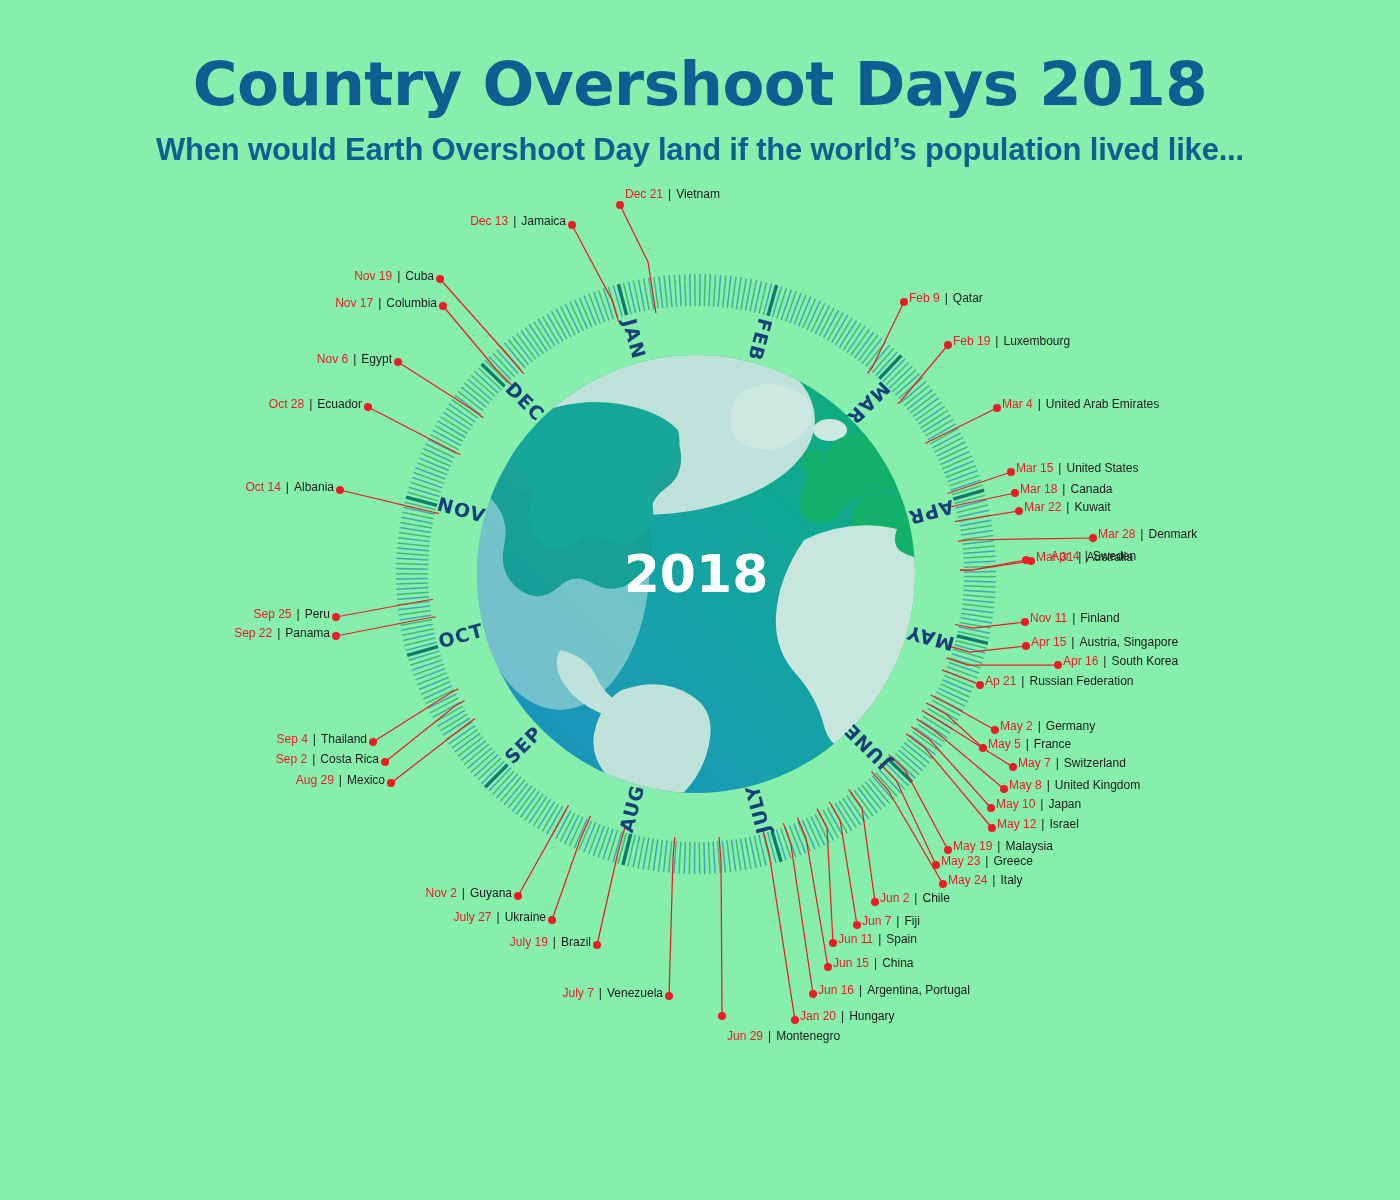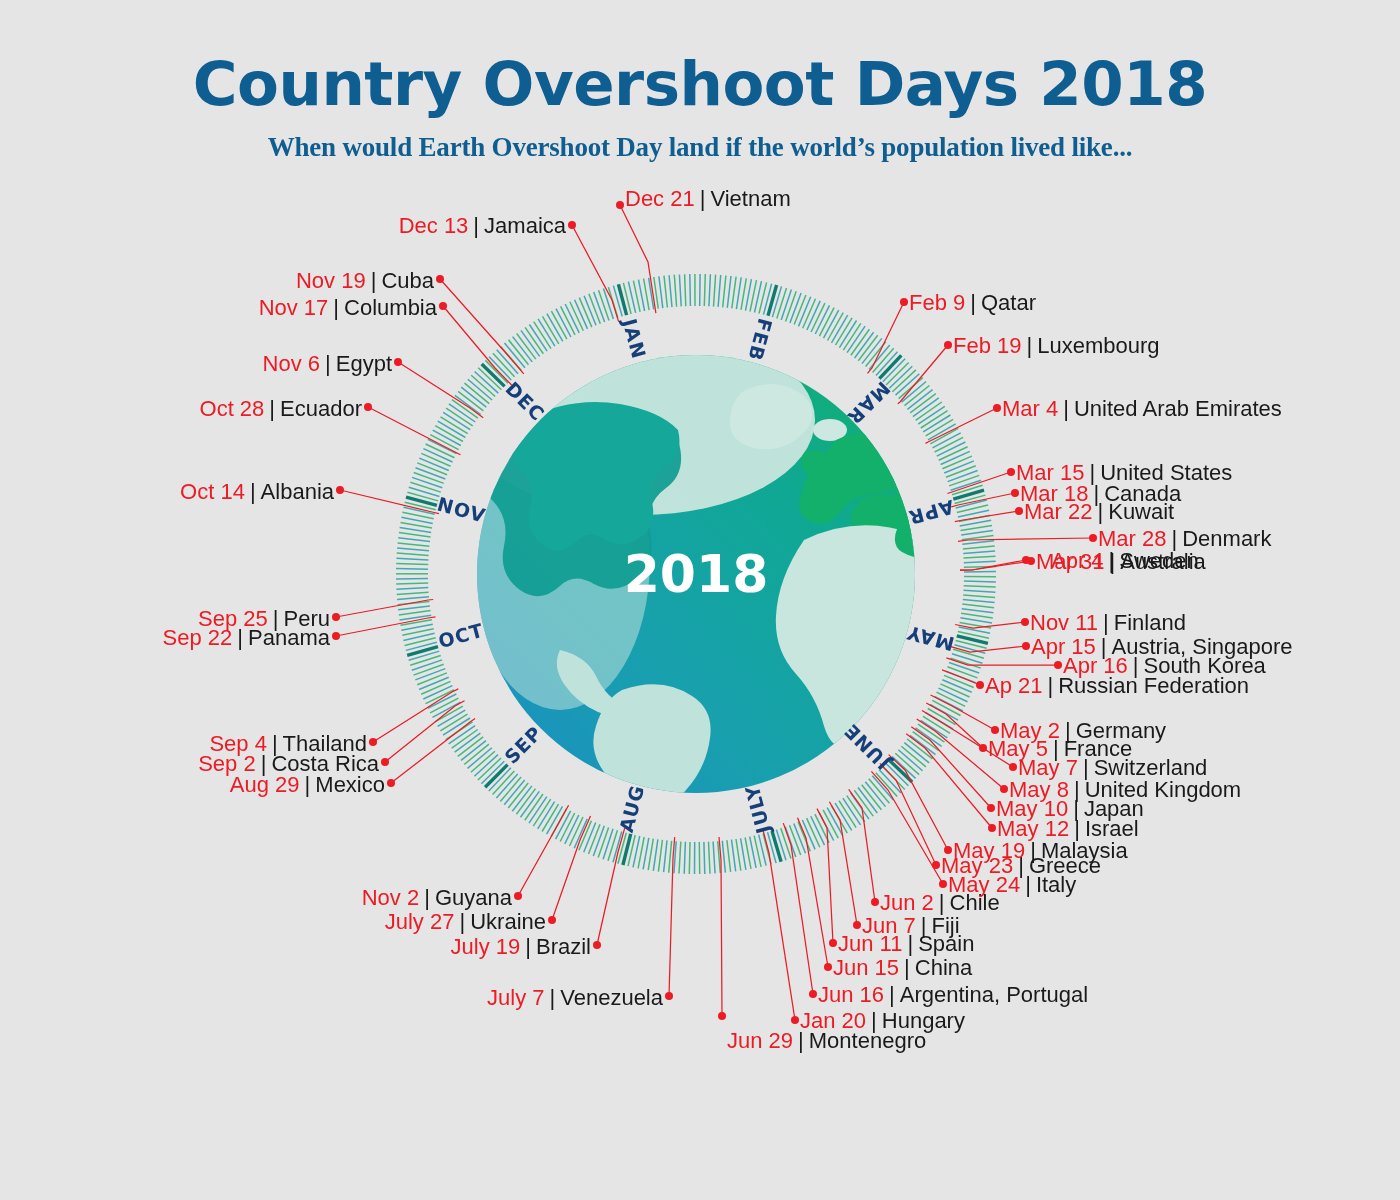--- a/index.html
+++ b/index.html
@@ -5,45 +5,45 @@
   * { box-sizing: border-box; margin: 0; padding: 0; }
   html, body {
     width: 1400px; height: 1200px;
     background: #ffffff;
     font-family: "Liberation Sans", sans-serif;
     overflow: hidden;
   }
   #page {
     position: relative;
     width: 1400px; height: 1200px;
-    background: #e5e5e5;
+    background: #86efac;
   }
 
   
   #header { position: absolute; left: 0; top: 52px; width: 1400px; text-align: center; }
   #title {
     font-size: 61px; font-weight: 700; color: #0F5E91;
     letter-spacing: -0.5px; line-height: 1.05;
     font-family: "DejaVu Sans", sans-serif;
   }
   #subtitle {
     margin-top: 16px;
-    font-size: 27px; font-weight: 700; color: #0F5E91;
+    font-size: 31px; font-weight: 700; color: #0F5E91;
     letter-spacing: -0.2px;
-    font-family: Liberation Serif, serif;
+    font-family: Liberation Sans, sans-serif;
   }
 
   
   #wheel { position: absolute; left: 0; top: 0; width: 1400px; height: 1200px; }
   #wheel svg { position: absolute; left: 0; top: 0; }
 
   
   .lbl {
     position: absolute;
-    font-size: 22px;
+    font-size: 12px;
     white-space: nowrap;
     line-height: 1;
     font-family: "Liberation Sans", sans-serif;
   }
   .lbl .d { color: #ED1B24; }
   .lbl .sep { color: #1A1A1A; margin: 0 5px; font-weight: 300; }
   .lbl .c { color: #1A1A1A; }
   .lbl.right { text-align: left; }
   .lbl.left  { text-align: right; }
 

